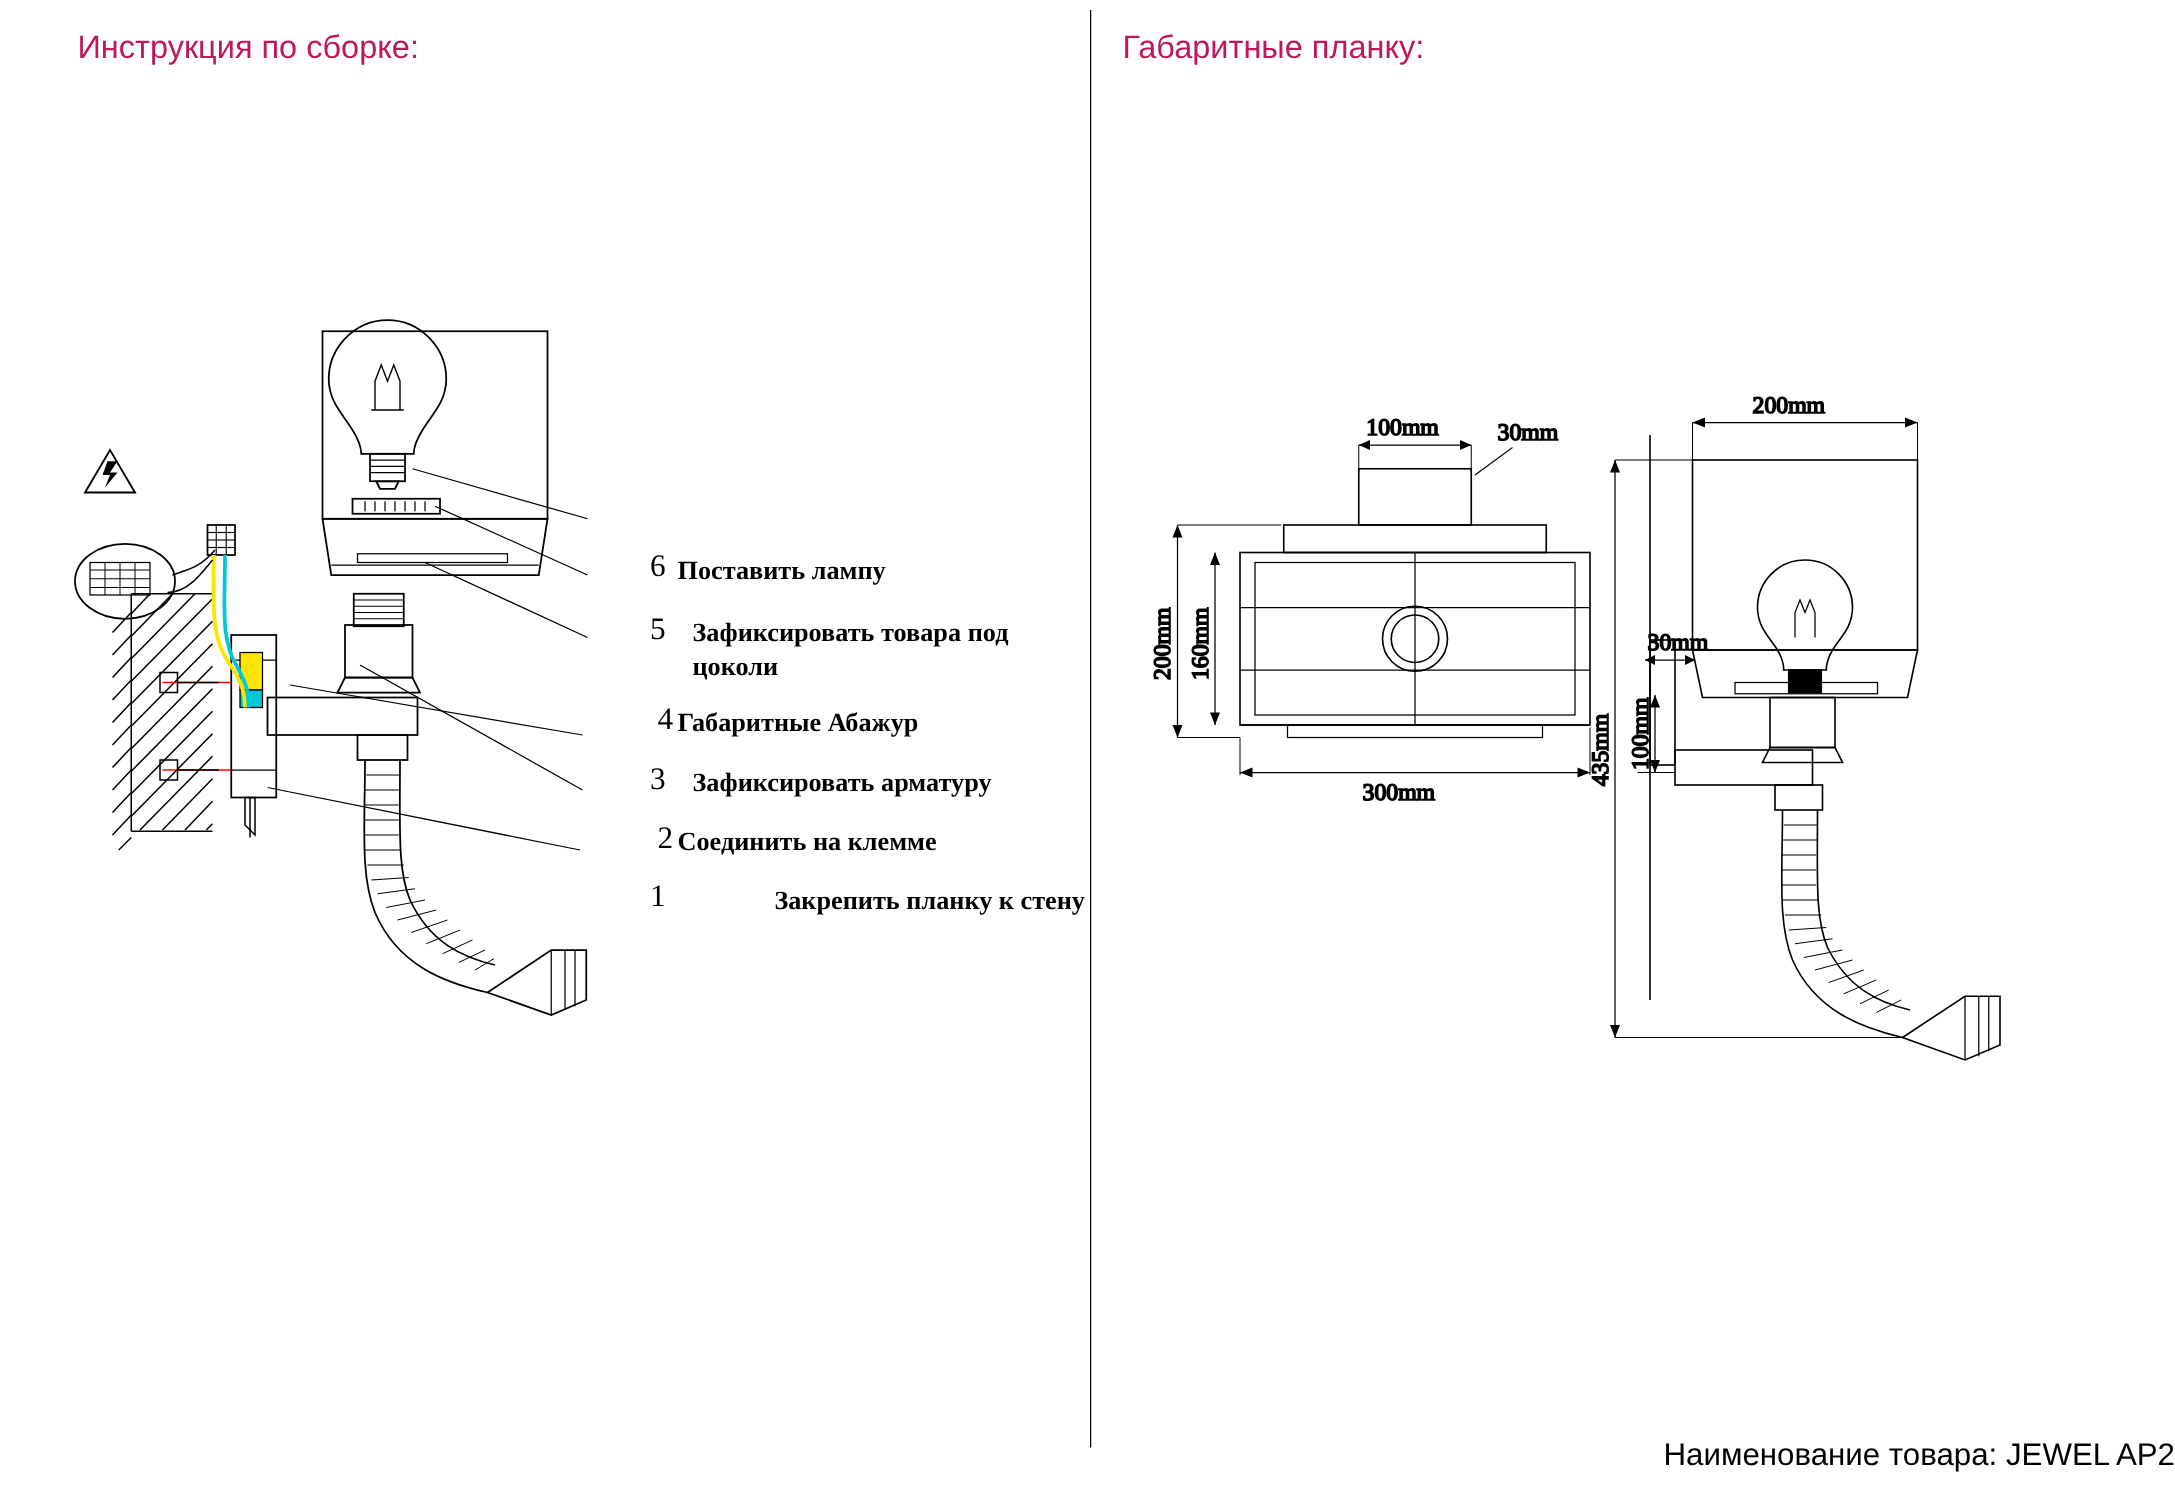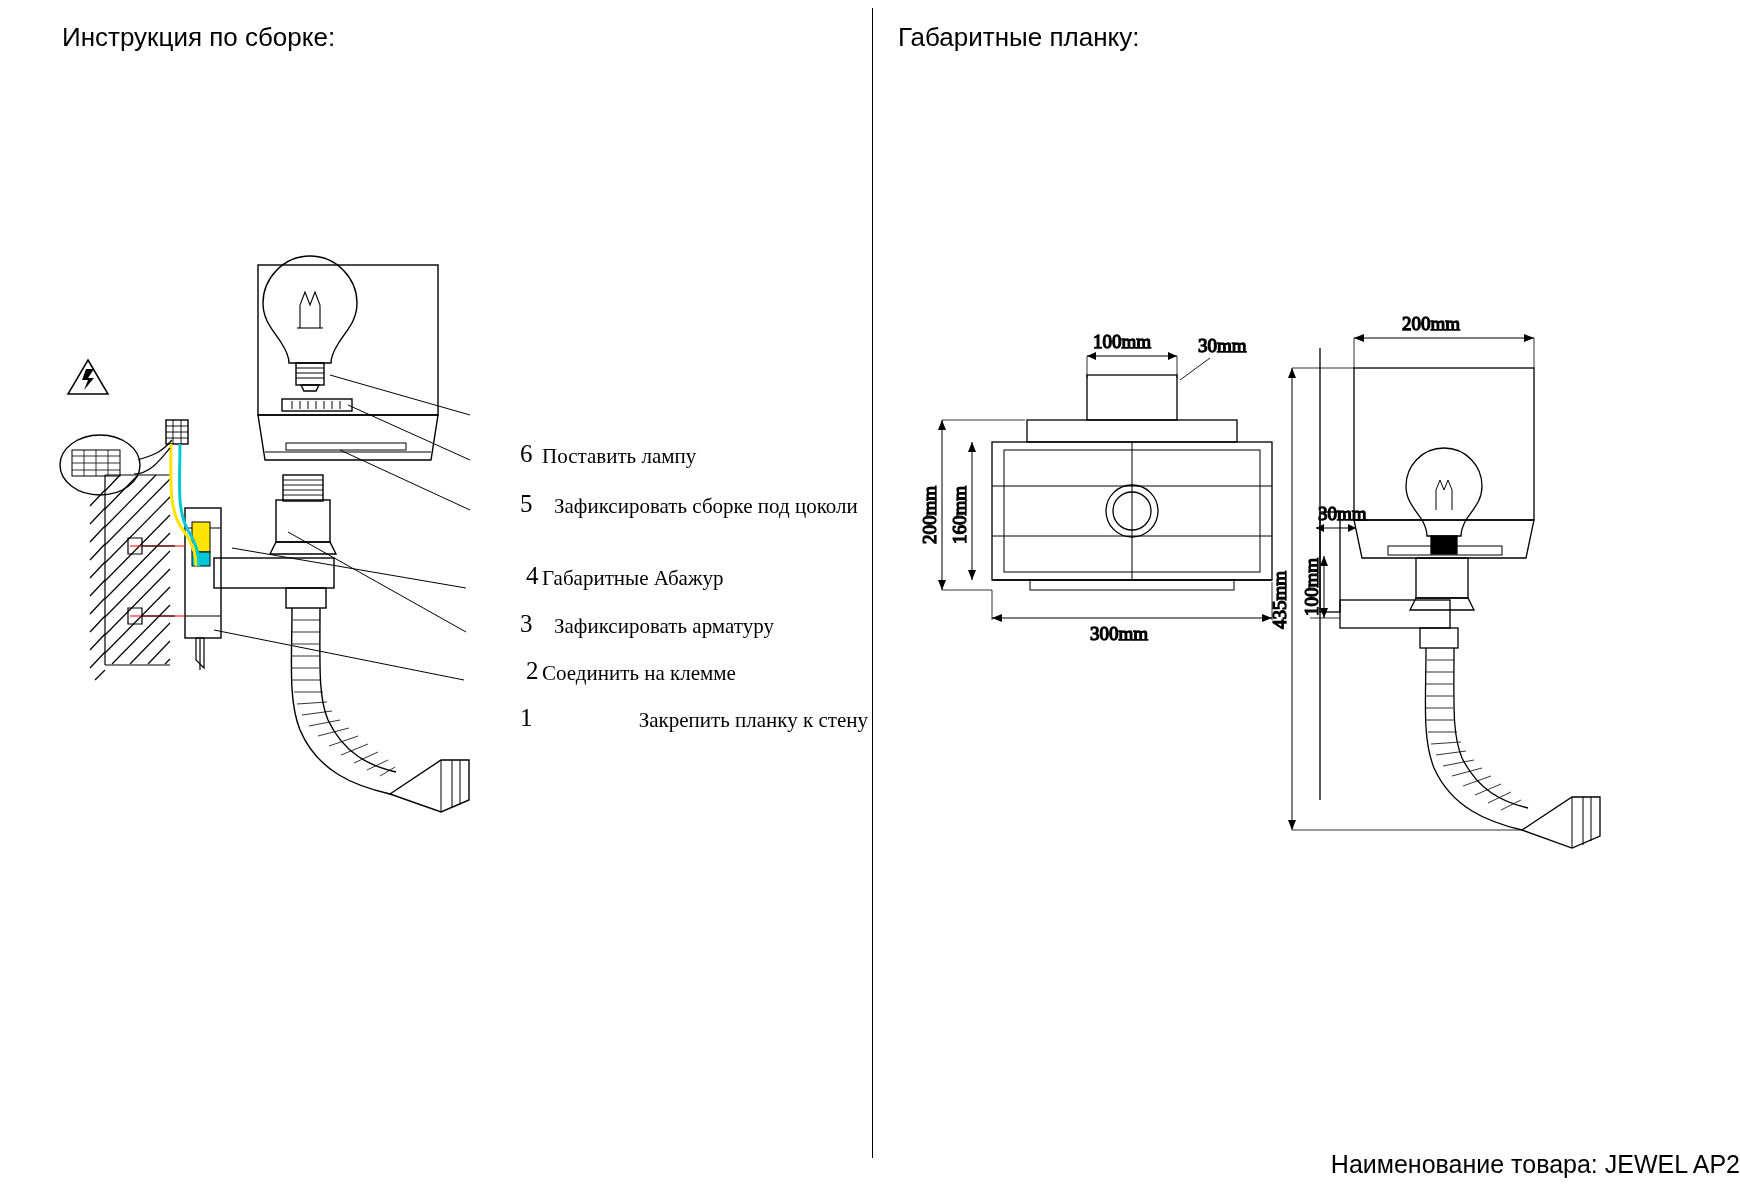--- a/index.html
+++ b/index.html
@@ -18,21 +18,21 @@
   .page {
     position: absolute;
     left: 0; top: 0;
     width: 1740px;
     height: 1200px;
   }
   .heading {
     position: absolute;
     font-size: 26px;
     font-family: "Liberation Sans", sans-serif;
-    color: #000000;
+    color: #be185d;
     white-space: nowrap;
   }
   #heading-left { left: 62px; top: 22px; }
   #heading-right { left: 898px; top: 22px; }
   .divider {
     position: absolute;
     left: 872px;
     top: 8px;
     width: 1px;
     height: 1150px;
@@ -68,20 +68,21 @@
     font-family: "Liberation Serif", serif;
   }
   .step-text {
     position: absolute;
     left: 22px;
     top: 3px;
     font-size: 21px;
     font-family: "Liberation Serif", serif;
     line-height: 27px;
     width: 320px;
+    font-weight: bold;
   }
   svg { display: block; }
   .dim-label {
     font-family: "Liberation Serif", serif;
     font-size: 19px;
     fill: #000;
   }
   .dim-label-v {
     font-family: "Liberation Serif", serif;
     font-size: 19px;
@@ -268,21 +269,21 @@
     </g>
   </svg>
 
   <div class="step-list">
     <div class="step-row" style="height:50px;">
       <span class="step-num">6</span>
       <span class="step-text">Поставить лампу</span>
     </div>
     <div class="step-row" style="height:72px;">
       <span class="step-num">5</span>
-      <span class="step-text" style="left:34px;">Зафиксировать сборке под цоколи</span>
+      <span class="step-text" style="left:34px;">Зафиксировать товара под цоколи</span>
     </div>
     <div class="step-row" style="height:48px;">
       <span class="step-num" style="left:6px;">4</span>
       <span class="step-text" style="left:22px;">Габаритные Абажур</span>
     </div>
     <div class="step-row" style="height:47px;">
       <span class="step-num">3</span>
       <span class="step-text" style="left:34px;">Зафиксировать арматуру</span>
     </div>
     <div class="step-row" style="height:47px;">

